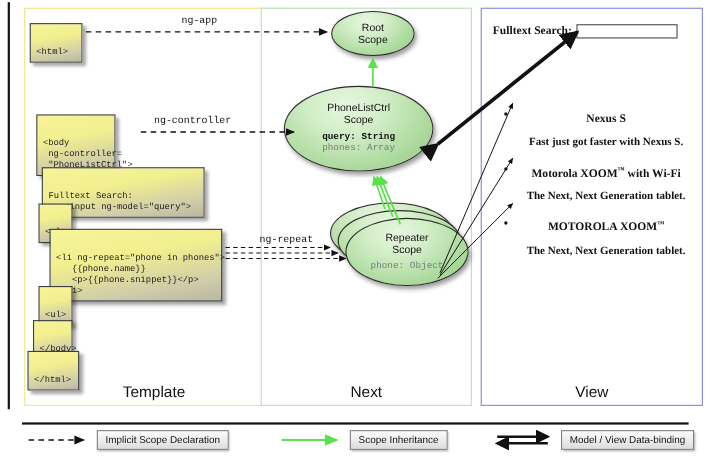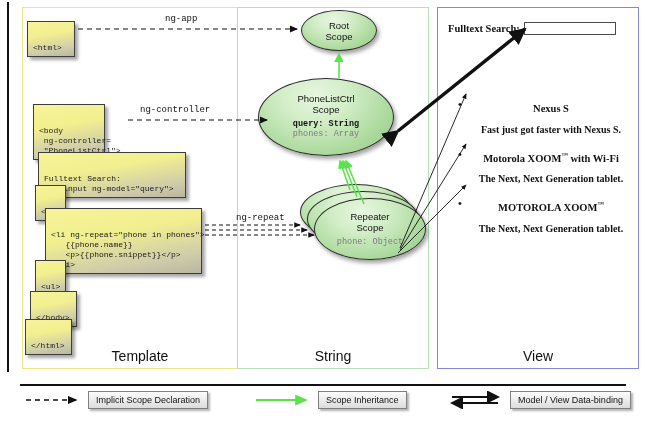--- a/index.html
+++ b/index.html
@@ -219,21 +219,21 @@
 <body>
 
 <div id="stage">
 
   <div class="left-rule"></div>
 
   <div class="panel panel-template">
     <div class="panel-label">Template</div>
   </div>
   <div class="panel panel-model">
-    <div class="panel-label">String</div>
+    <div class="panel-label">Next</div>
   </div>
   <div class="panel panel-view">
     <div class="panel-label">View</div>
   </div>
 
   <div class="codebox" style="left:27px;  top:21px;  width:48px;">&lt;html&gt;</div>
 
   <div class="codebox" style="left:33px;  top:104px; width:72px;">&lt;body
  ng-controller=
  "PhoneListCtrl"&gt;</div>
@@ -243,21 +243,21 @@
 
   <div class="codebox" style="left:35px;  top:185px; width:31px;">&lt;ul&gt;</div>
 
   <div class="codebox" style="left:45px;  top:208px; width:157px;">&lt;li ng-repeat="phone in phones"&gt;
    {{phone.name}}
    &lt;p&gt;{{phone.snippet}}&lt;/p&gt;
 &lt;/li&gt;</div>
 
   <div class="codebox" style="left:35px;  top:260px; width:31px;">&lt;ul&gt;</div>
 
-  <div class="codebox" style="left:30px;  top:291px; width:47px;">&lt;/body&gt;</div>
+  <div class="codebox" style="left:30px;  top:291px; width:36px;">&lt;/body&gt;</div>
 
   <div class="codebox" style="left:25px;  top:319px; width:47px;">&lt;/html&gt;</div>
 
   <div class="ellipse ell-root">
     <div class="title">
       <span>Root</span><br>
       <span>Scope</span>
     </div>
   </div>
 

